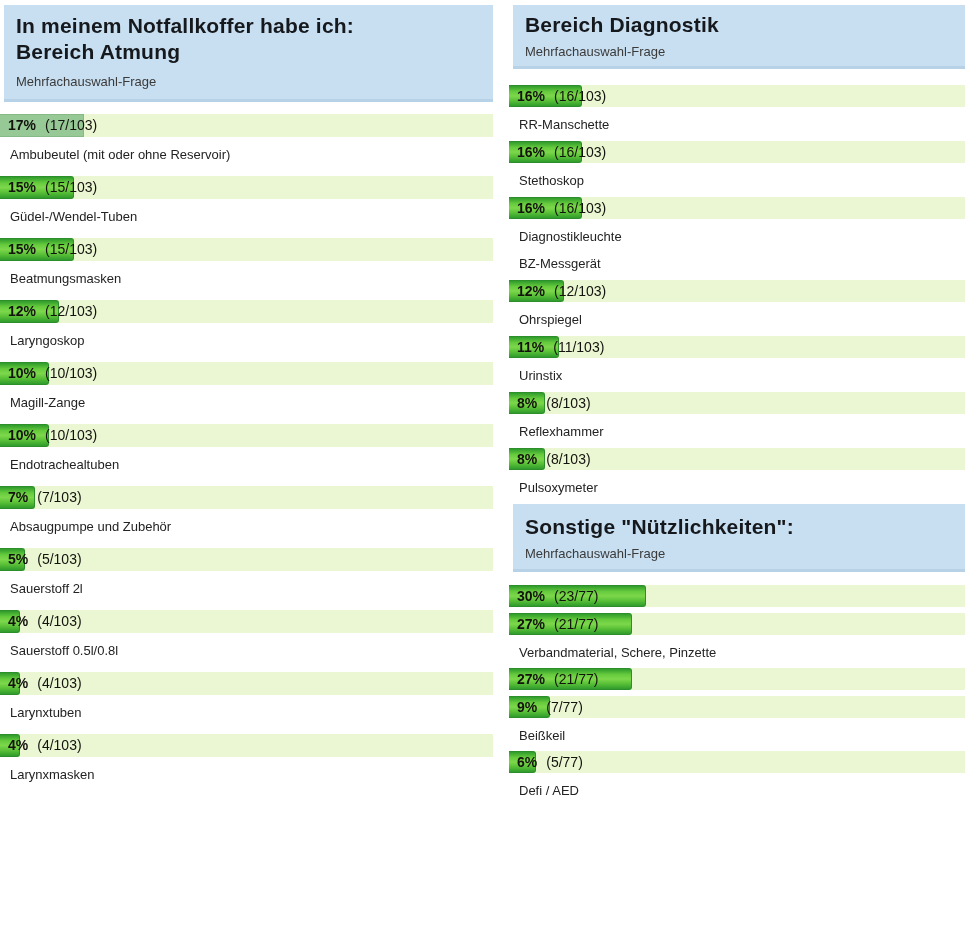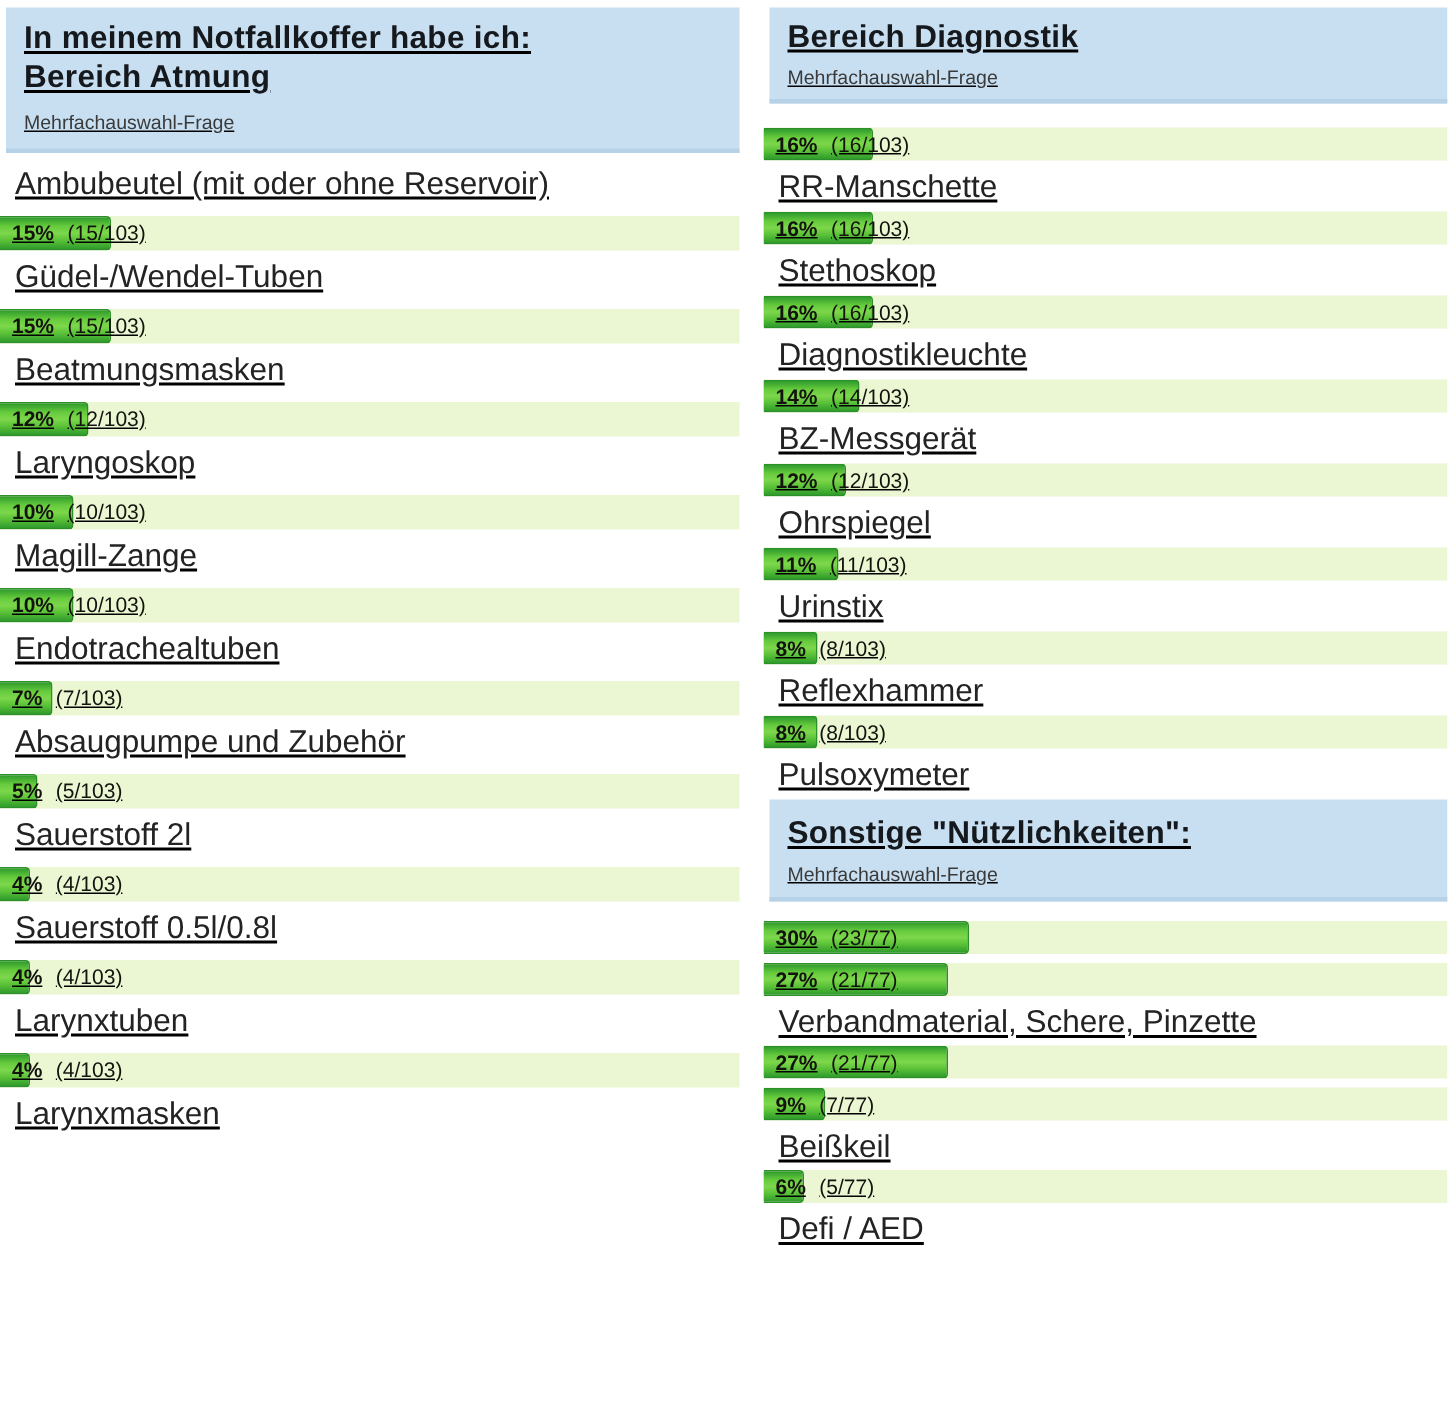--- a/index.html
+++ b/index.html
@@ -2,21 +2,21 @@
 <html style="--header-bg: #c8dff1; --header-border: #b7d2e6; --track: #ebf6d2; --fill-dark: #2f9b2c; --fill-bright: #7dd74b; --fill-border: #2c8f2a; --muted-fill: #97c996; --muted-border: #85ba84; --title-color: #15181c; --subtitle-color: #3a3a3a; --label-color: #232323; --bar-text-color: #13130e;"><head>
 <meta charset="utf-8">
 <style>
   html, body {
     margin: 0; padding: 0;
     width: 965px; height: 948px;
     overflow: hidden;
     background: #ffffff;
     font-family: "Liberation Sans", sans-serif;
   }
-  .page { display: flex; width: 965px; height: 764px; text-decoration: underline; }
+  .page { display: flex; width: 965px; height: 764px; }
   .col { box-sizing: border-box; }
   .col-left  { flex: 0 0 493px; width: 493px; }
   .col-gap   { flex: 0 0 16px; }
   .col-right { flex: 1 1 auto; min-width: 0; }
 
   .qhead {
     background: var(--header-bg, #c8dff1);
     border-bottom: 3px solid var(--header-border, #b7d2e6);
     box-sizing: border-box;
     margin: 5px 0 0 4px;
@@ -83,21 +83,21 @@
     line-height: 23px;
     color: var(--bar-text-color, #13130e);
     white-space: nowrap;
   }
   .col-right .bar-text { line-height: 22px; }
   .pct  { font-weight: bold; }
   .frac { margin-left: 9px; }
 
   .row-label {
     margin: 9px 0 0 10px;
-    font-size: 21px;
+    font-size: 13px;
     line-height: 18px;
     color: var(--label-color, #232323);
   }
   .rows-atmung .row-label { line-height: 18px; }
 </style>
 </head>
 <body>
 
 <div class="page">
 
@@ -105,20 +105,24 @@
     <section>
       <header class="qhead">
         <div class="qtitle">
           <div class="qtitle-line">In meinem Notfallkoffer habe ich:</div>
           <div class="qtitle-line">Bereich Atmung</div>
         </div>
         <div class="qsub">Mehrfachauswahl-Frage</div>
       </header>
       <div class="rows rows-atmung">
           <div class="row">
+            <div class="bar">
+              <div class="fill muted" style="width: 17%;"></div>
+              <div class="bar-text"><span class="pct">17%</span><span class="frac">(17/103)</span></div>
+            </div>
             <div class="row-label">Ambubeutel (mit oder ohne Reservoir)</div>
           </div>
           <div class="row">
             <div class="bar">
               <div class="fill" style="width: 15%;"></div>
               <div class="bar-text"><span class="pct">15%</span><span class="frac">(15/103)</span></div>
             </div>
             <div class="row-label">Güdel-/Wendel-Tuben</div>
           </div>
           <div class="row">
@@ -214,24 +218,20 @@
             <div class="row-label">Stethoskop</div>
           </div>
           <div class="row">
             <div class="bar">
               <div class="fill" style="width: 16%;"></div>
               <div class="bar-text"><span class="pct">16%</span><span class="frac">(16/103)</span></div>
             </div>
             <div class="row-label">Diagnostikleuchte</div>
           </div>
           <div class="row">
-            <div class="bar">
-              <div class="fill" style="width: 14%;"></div>
-              <div class="bar-text"><span class="pct">14%</span><span class="frac">(14/103)</span></div>
-            </div>
             <div class="row-label">BZ-Messgerät</div>
           </div>
           <div class="row">
             <div class="bar">
               <div class="fill" style="width: 12%;"></div>
               <div class="bar-text"><span class="pct">12%</span><span class="frac">(12/103)</span></div>
             </div>
             <div class="row-label">Ohrspiegel</div>
           </div>
           <div class="row">

